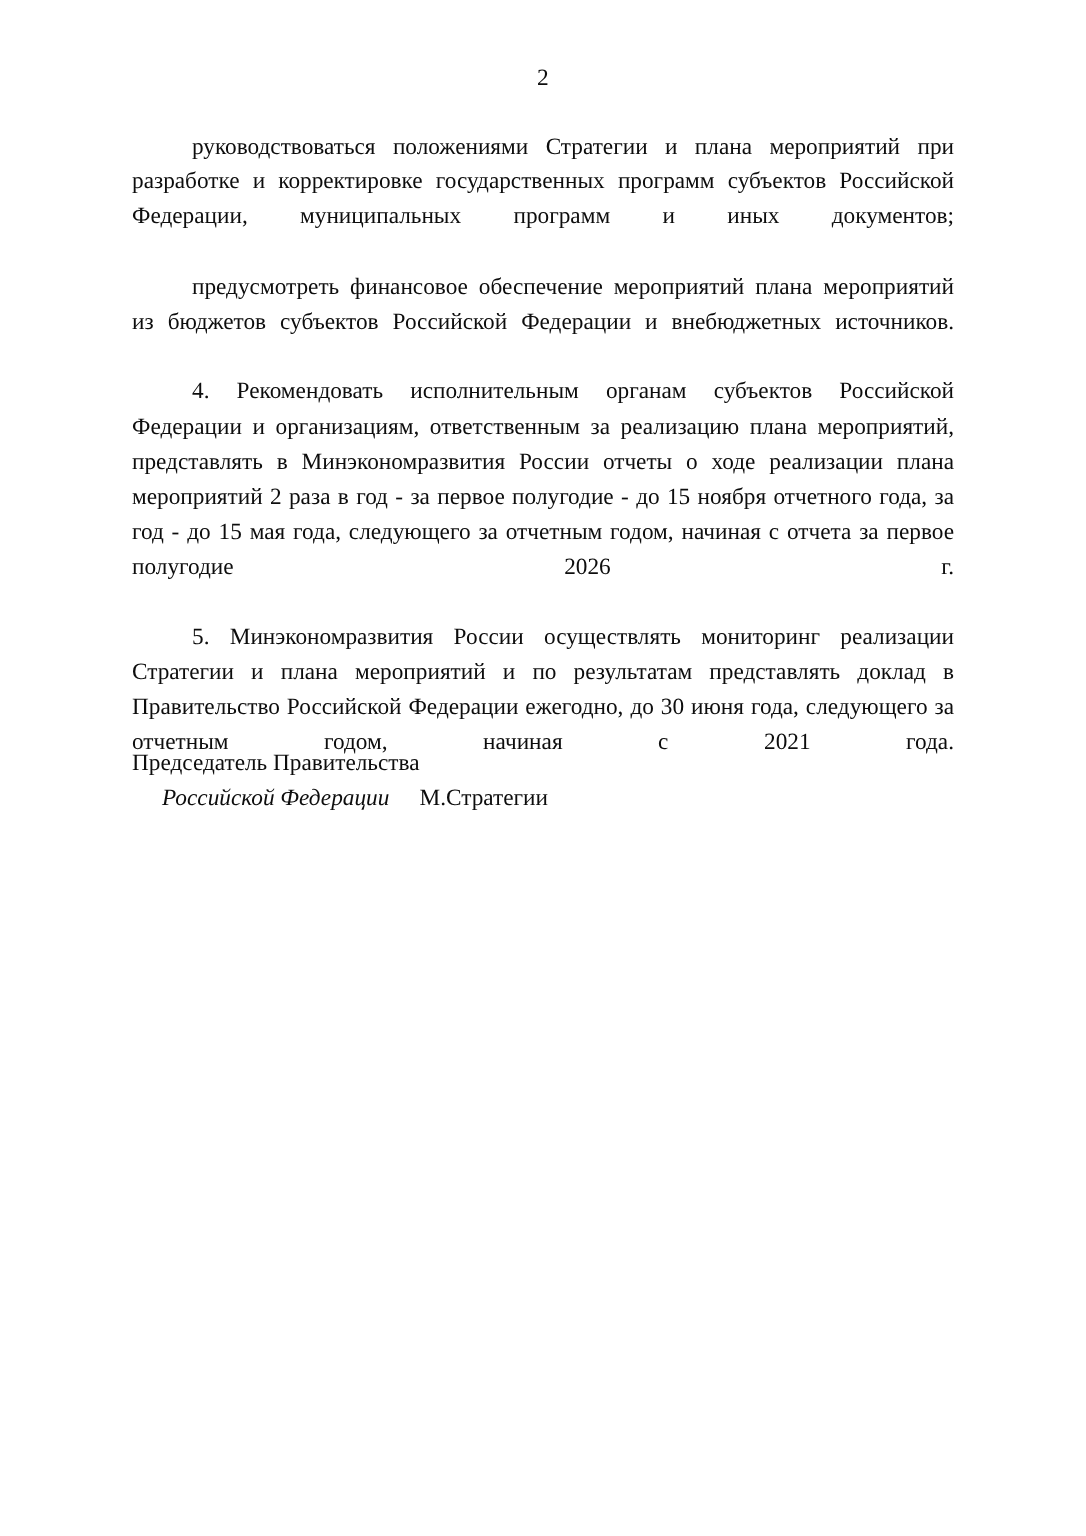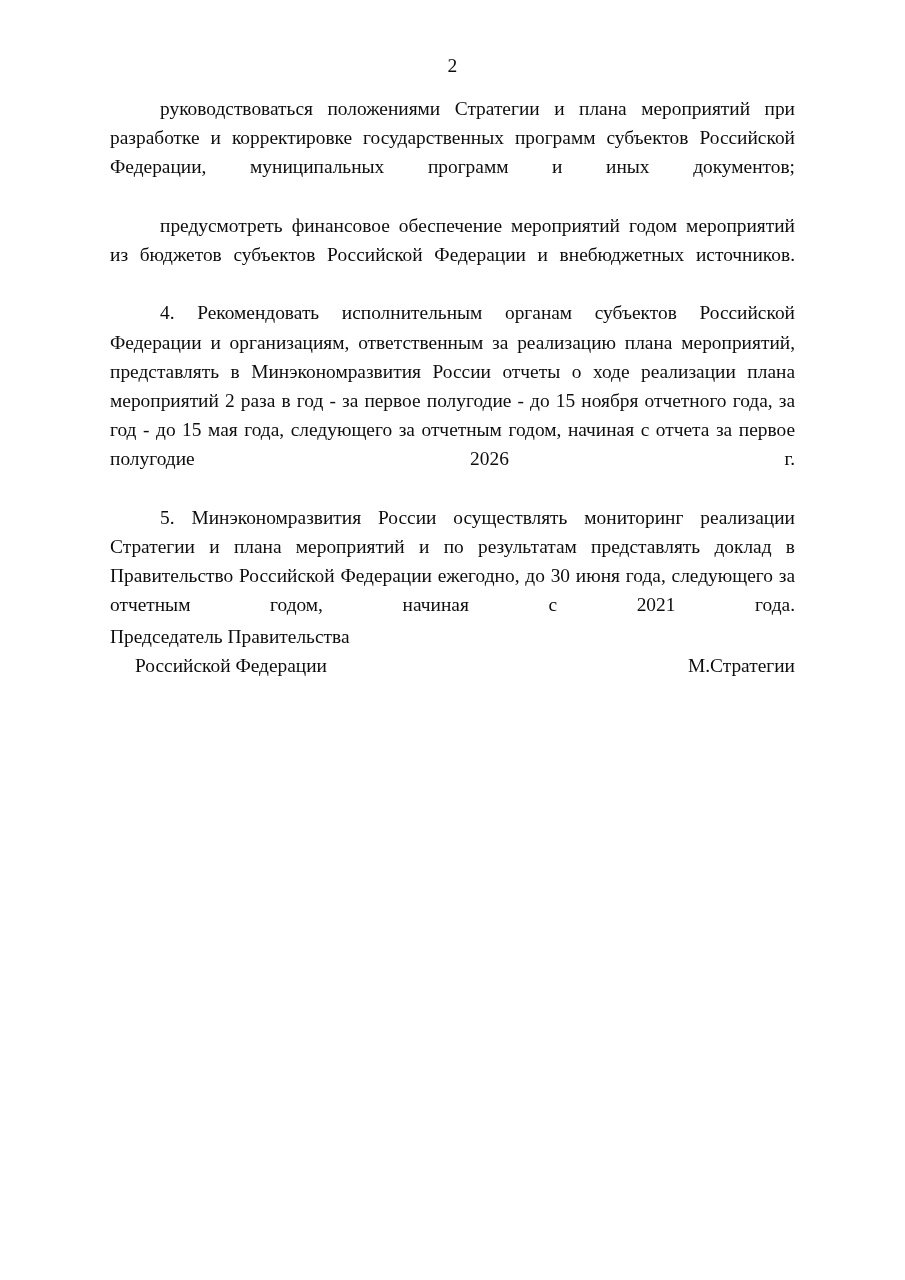--- a/index.html
+++ b/index.html
@@ -28,21 +28,21 @@
     width: 905px;
     text-align: center;
     font-size: 19.5px;
     line-height: 1;
     letter-spacing: 0.2px;
   }
 
   
   .body-column {
     position: absolute;
-    top: 94px;
+    top: 108px;
     left: 110px;
     width: 685px;
   }
 
   .para {
     margin: 0;
     font-size: 19.4px;
     line-height: 29.2px;
     text-align: justify;
     text-justify: inter-word;
@@ -65,51 +65,51 @@
     top: 622px;
     left: 110px;
     width: 685px;
     font-size: 19.4px;
     line-height: 29.2px;
   }
 
   .sign-row {
     display: flex;
     align-items: flex-end;
-    justify-content: space-between;
   }
 
   .sign-left {
     white-space: nowrap;
   }
 
   .sign-title-line1 {
     display: block;
   }
 
   .sign-title-line2 {
     display: block;
     padding-left: 25px;
+    font-style: italic;
   }
 
   .sign-name {
     white-space: nowrap;
     text-align: right;
   }
 </style>
 </head>
 <body>
 
 <div class="page">
 
   <div class="page-number">2</div>
 
   <div class="body-column">
     <p class="para">руководствоваться положениями Стратегии и плана мероприятий при разработке и корректировке государственных программ субъектов Российской Федерации, муниципальных программ и иных документов;</p>
-    <p class="para">предусмотреть финансовое обеспечение мероприятий годом мероприятий из бюджетов субъектов Российской Федерации и внебюджетных источников.</p>
+    <p class="para">предусмотреть финансовое обеспечение мероприятий плана мероприятий из бюджетов субъектов Российской Федерации и внебюджетных источников.</p>
     <p class="para">4. Рекомендовать исполнительным органам субъектов Российской Федерации и организациям, ответственным за реализацию плана мероприятий, представлять в Минэкономразвития России отчеты о ходе реализации плана мероприятий 2 раза в год - за первое полугодие - до 15 ноября отчетного года, за год - до 15 мая года, следующего за отчетным годом, начиная с отчета за первое полугодие 2026 г.</p>
     <p class="para">5. Минэкономразвития России осуществлять мониторинг реализации Стратегии и плана мероприятий и по результатам представлять доклад в Правительство Российской Федерации ежегодно, до 30 июня года, следующего за отчетным годом, начиная с 2021 года.</p>
   </div>
 
   <div class="signature-block">
     <div class="sign-row">
       <div class="sign-left">
         <span class="sign-title-line1">Председатель Правительства</span>
         <span class="sign-title-line2">Российской Федерации</span>
       </div>

